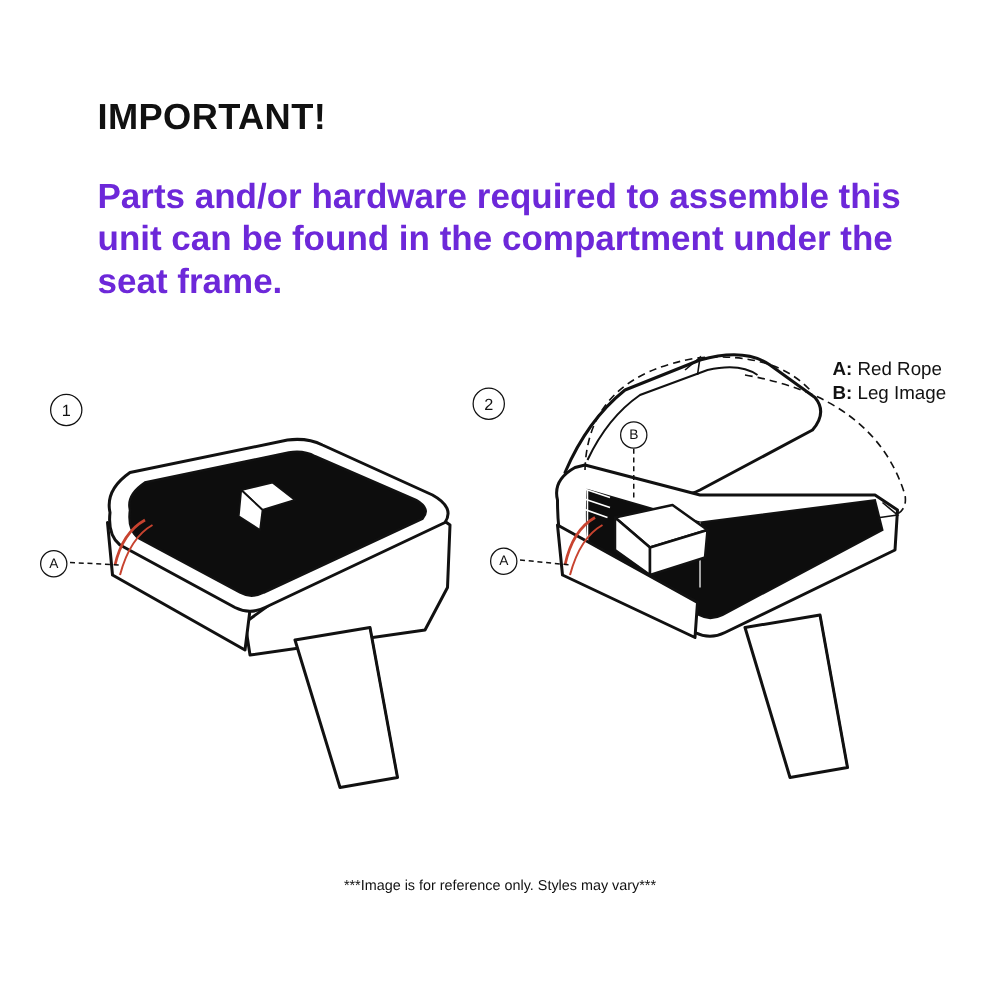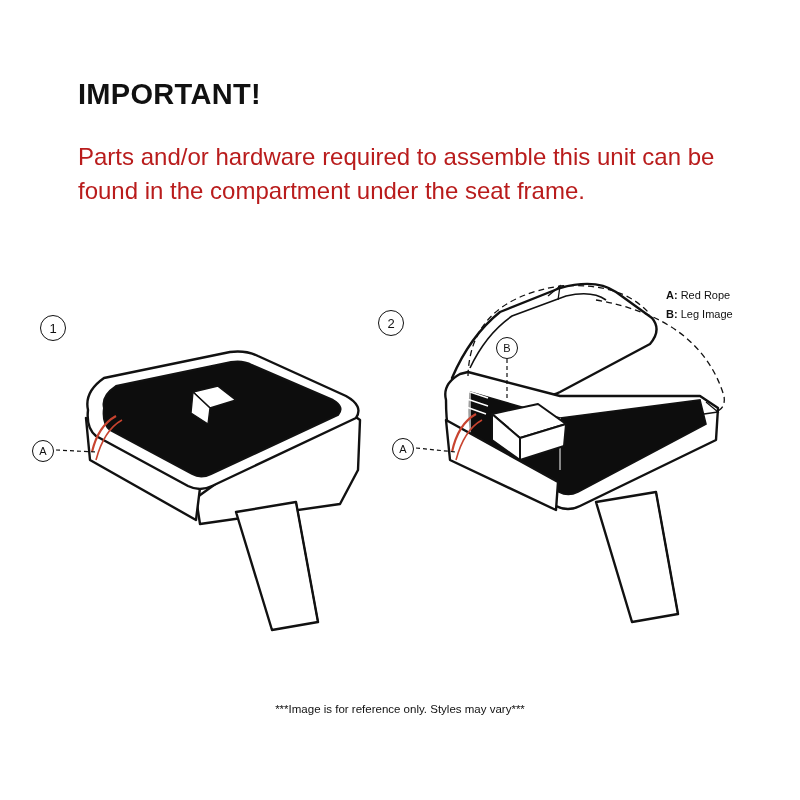--- a/index.html
+++ b/index.html
@@ -26,29 +26,30 @@
     font-size: 29px;
     font-weight: bold;
     letter-spacing: 0.3px;
     color: #111111;
   }
   .body-text {
     position: absolute;
     left: 78px;
     top: 140px;
     width: 672px;
-    font-size: 24px;
+    font-size: 28px;
     line-height: 34px;
-    color: #b91c1c;
+    color: #6d28d9;
+    font-weight: bold;
   }
   .legend {
     position: absolute;
     left: 666px;
     top: 286px;
-    font-size: 11px;
+    font-size: 15px;
     line-height: 19px;
     color: #111111;
   }
   .legend b { font-weight: bold; }
   .footnote {
     position: absolute;
     left: 0;
     top: 703px;
     width: 800px;
     text-align: center;

